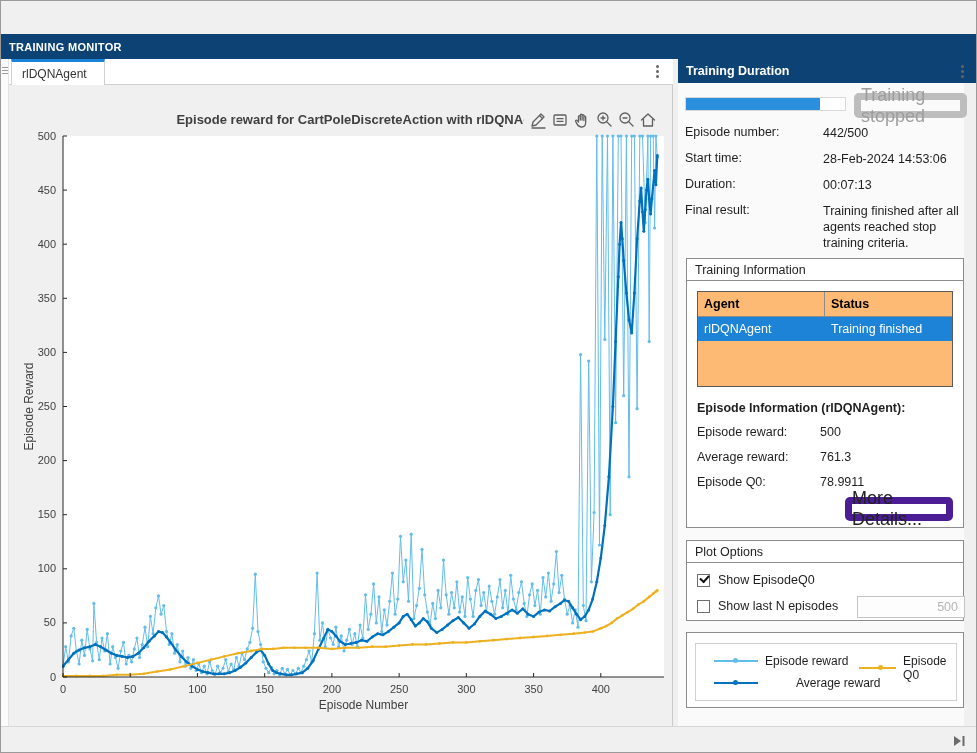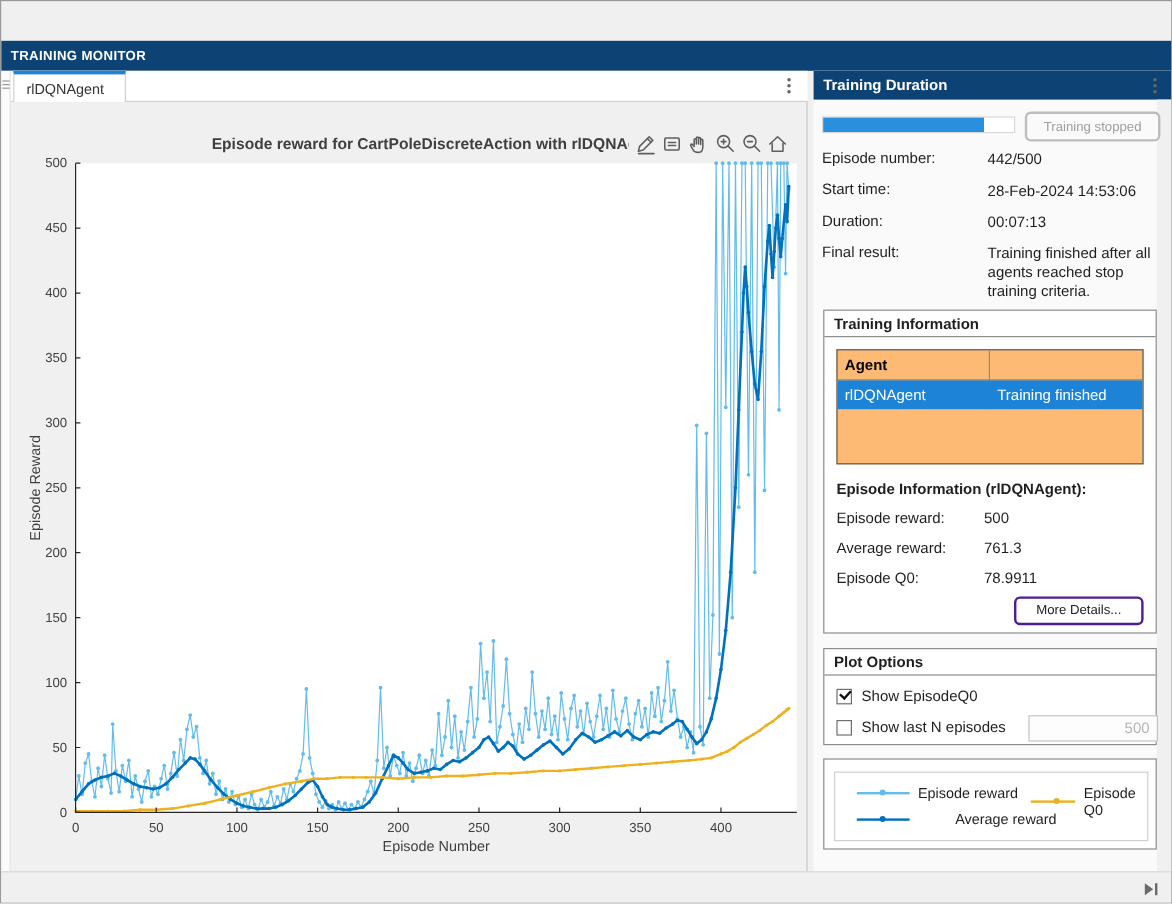--- a/index.html
+++ b/index.html
@@ -40,29 +40,29 @@
   #chart-svg .axlabel { font-size:12px; fill:#3f3f3f; }
 
   
   .right-panel { position:absolute; left:677px; top:58px; width:300px; height:667px; background:#fafafa; }
   .rp-header { position:absolute; left:0; top:0; width:300px; height:24px; background:#0d4374; color:#fff; font-size:12.5px; font-weight:bold; display:flex; align-items:center; padding-left:8px; }
   .rp-menu { position:absolute; right:14px; top:6px; }
   .right-margin { position:absolute; left:286px; top:24px; width:14px; height:643px; background:#f0f0f0; }
 
   .progressbar { position:absolute; left:7px; top:38px; width:161px; height:14px; background:#fff; border:1px solid #d9d9d9; }
   .progress-fill { height:100%; background:#2a8fdc; }
-  .btn { border:2px solid #4c1d95; border-radius:5px; background:#fff; font-size:11px; color:#222; display:flex; align-items:center; justify-content:center; font-family:"Liberation Sans",sans-serif; }
+  .btn { border:7px solid #4c1d95; border-radius:5px; background:#fff; font-size:18px; color:#222; display:flex; align-items:center; justify-content:center; font-family:"Liberation Sans",sans-serif; }
   .btn.disabled { border-color:#bdbdbd; color:#9e9e9e; background:#fafafa; }
   #btn-stopped { position:absolute; left:176px; top:34px; width:113px; height:25px; }
 
   .kv { position:absolute; font-size:12.5px; color:#1f1f1f; }
   .kv .v { position:absolute; left:138px; top:0; width:142px; line-height:16px; }
 
   .panel { position:absolute; left:8px; width:278px; background:#fff; border:1px solid #8c8c8c; }
-  .panel-hd { font-size:12.5px; font-weight:bold; color:#1f1f1f; padding:4px 0 3px 8px; border-bottom:1px solid #8c8c8c; }
+  .panel-hd { font-size:12.5px; font-weight:normal; color:#1f1f1f; padding:4px 0 3px 8px; border-bottom:1px solid #8c8c8c; }
 
   .agent-table { position:absolute; left:10px; top:32px; width:256px; height:96px; border:1px solid #5a5a5a; background:#fdba74; font-size:12.5px; }
   .agent-table .tr { display:flex; height:25px; align-items:center; border-bottom:1px solid #8c8c8c; }
   .agent-table .tr.sel { background:#1d83d6; color:#fff; border-bottom:none; height:24px; }
   .agent-table .td1 { width:127px; padding-left:6px; border-right:1px solid #8c8c8c; height:100%; display:flex; align-items:center; }
   .agent-table .tr.sel .td1 { border-right-color:#1d83d6; }
   .agent-table .td2 { flex:1; padding-left:6px; height:100%; display:flex; align-items:center; }
   .agent-table .th { font-weight:bold; }
 
   .sect-hd { position:absolute; left:10px; font-size:12.5px; font-weight:bold; color:#1f1f1f; }
@@ -649,20 +649,21 @@
     <div class="kv" style="left:7px; top:144px;">
       <span>Final result:</span>
       <span class="v">Training finished after all agents reached stop training criteria.</span>
     </div>
 
     <div class="panel" style="top:199px; height:270px;">
       <div class="panel-hd">Training Information</div>
       <div class="agent-table">
         <div class="tr th">
           <span class="td1">Agent</span>
+          <span class="td2">Status</span>
         </div>
         <div class="tr sel">
           <span class="td1">rlDQNAgent</span>
           <span class="td2">Training finished</span>
         </div>
       </div>
       <div class="sect-hd" style="top:142px;">Episode Information (rlDQNAgent):</div>
       <div class="info-row" style="top:166px;">
         <span>Episode reward:</span>
         <span class="v">500</span>

